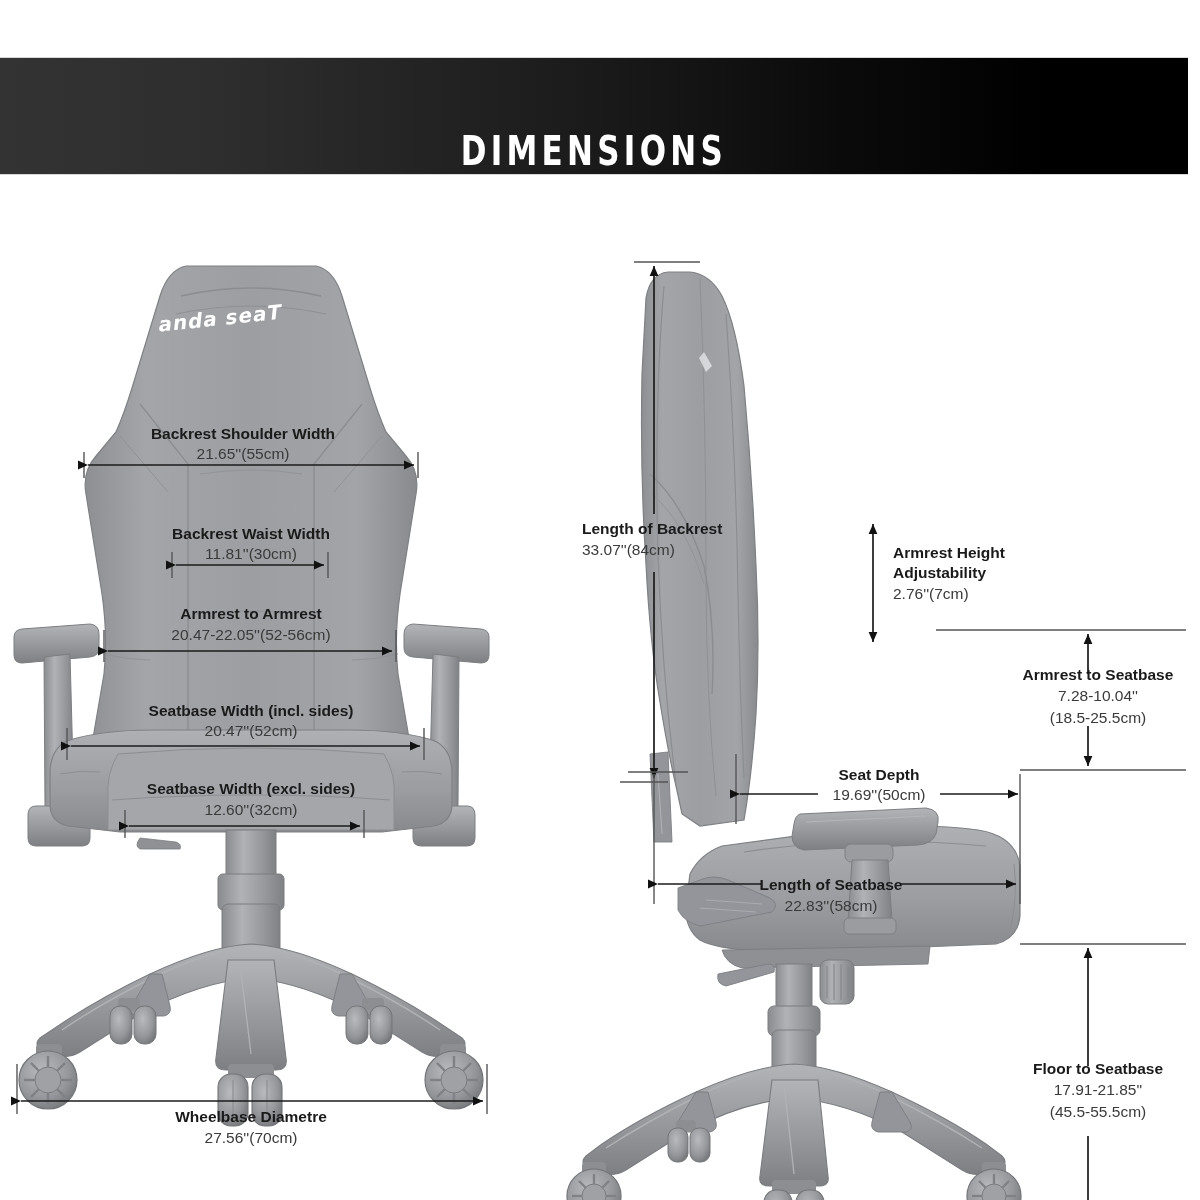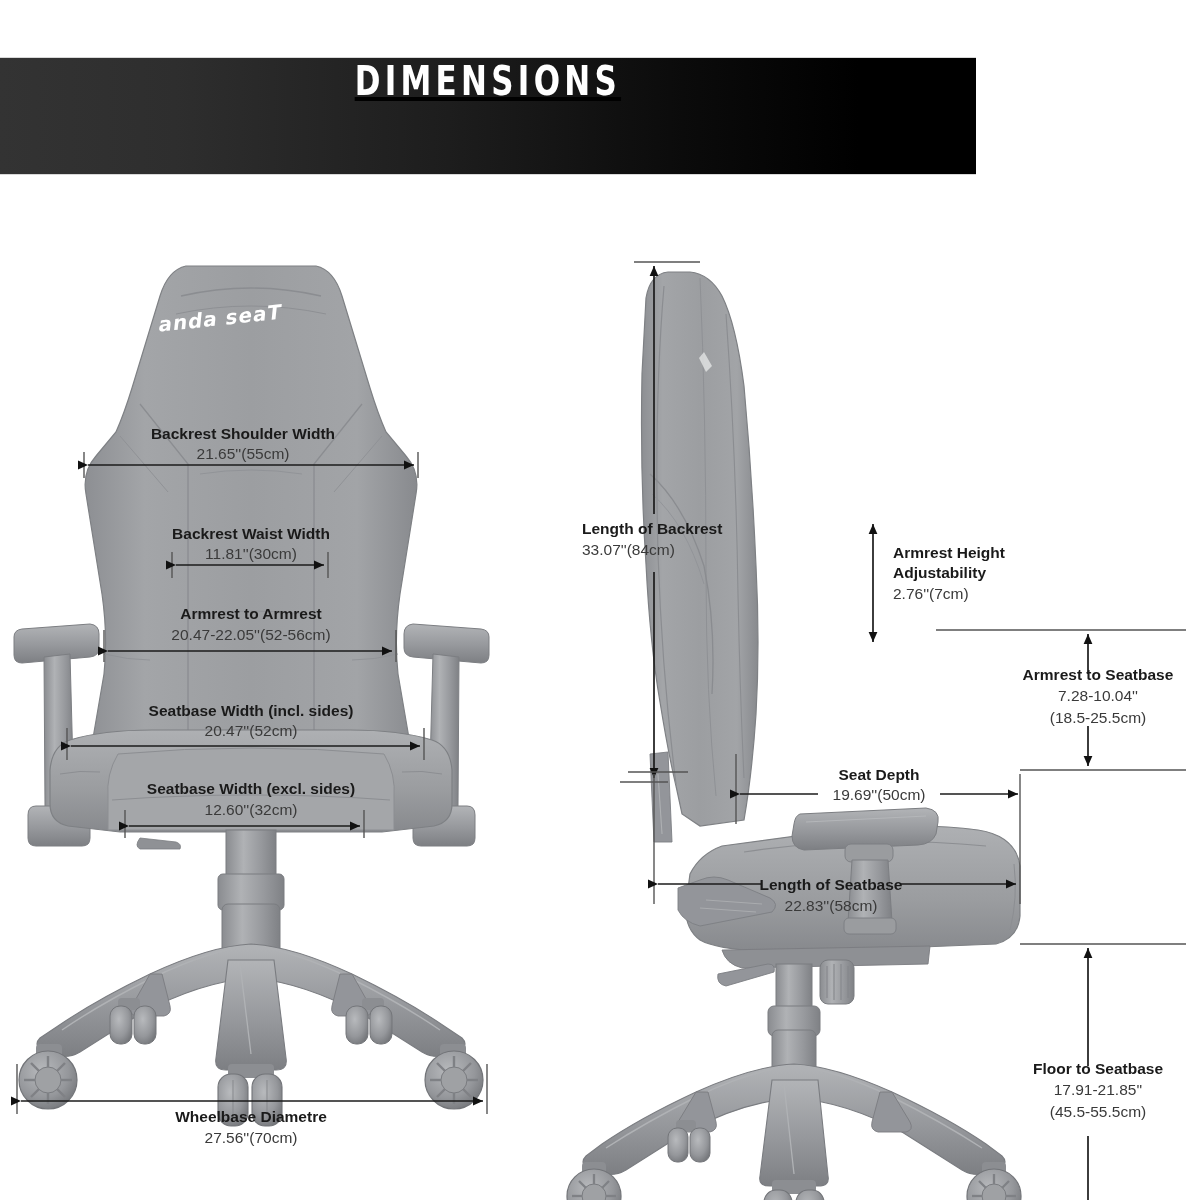--- a/index.html
+++ b/index.html
@@ -1,24 +1,23 @@
 <!DOCTYPE html>
 <html><head>
 <meta charset="utf-8">
 <style>
   html,body{margin:0;padding:0;background:#ffffff;}
   body{width:1200px;height:1200px;position:relative;overflow:hidden;
        font-family:"Liberation Sans",sans-serif;}
 
   #header-bar{
-    position:absolute;left:0;top:58px;width:976px;height:116px;
+    position:absolute;left:0;top:58px;width:1188px;height:116px;
     background:linear-gradient(to right,#333333 0%,#2e2e2e 18%,#1d1d1d 46%,#0b0b0b 70%,#000000 88%,#000000 100%);
-    display:flex;align-items:flex-start;justify-content:center;
+    display:flex;align-items:flex-end;justify-content:center;
     box-shadow:0 -1px 0 #d8d8d8, 0 1px 0 #d8d8d8;
-    text-decoration:underline;
   }
   #header-title{
     color:#ffffff;
     font-family:"DejaVu Sans Condensed","Liberation Sans",sans-serif;
     font-weight:bold;font-size:40px;letter-spacing:5px;
     transform:scaleX(0.86);transform-origin:center;
     text-align:center;white-space:nowrap;
   }
 
   #stage{position:absolute;left:0;top:174px;width:1200px;height:1026px;}

